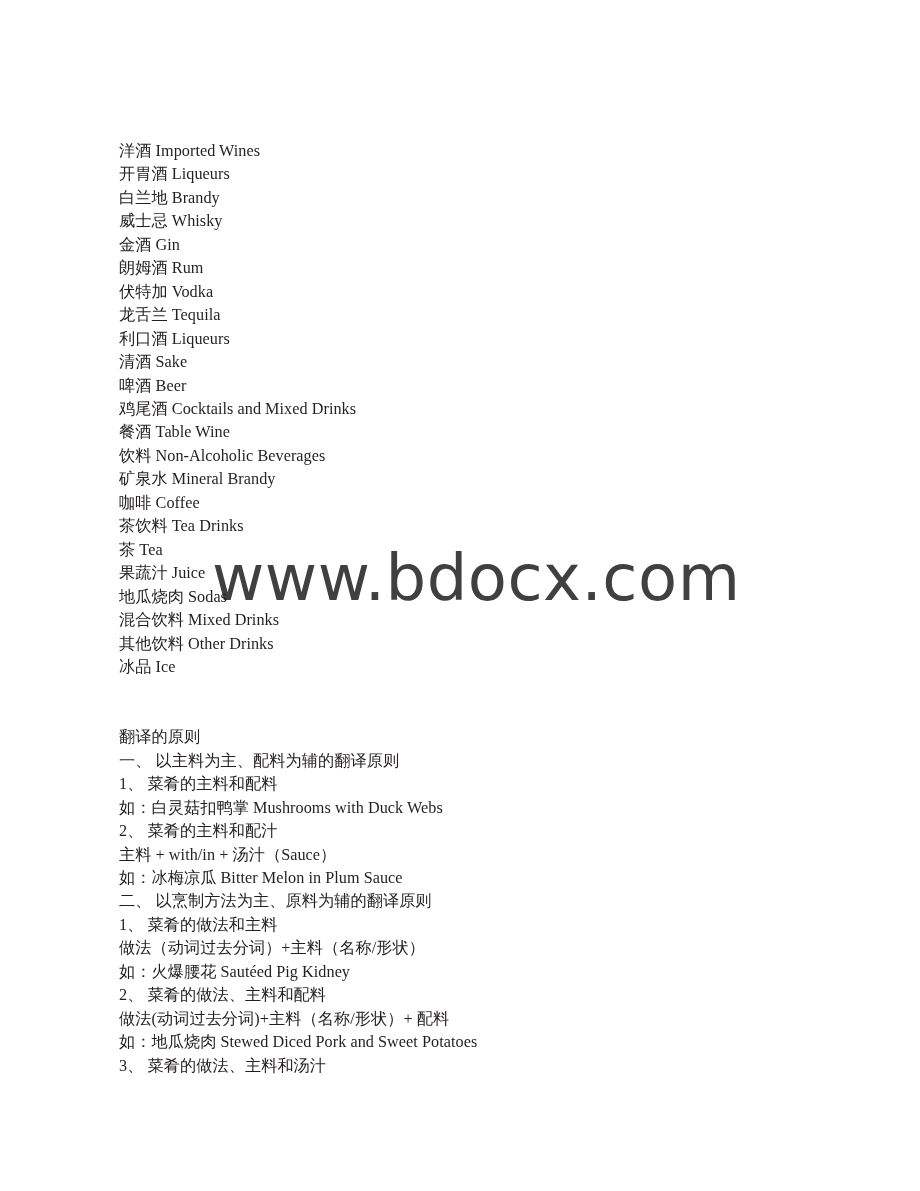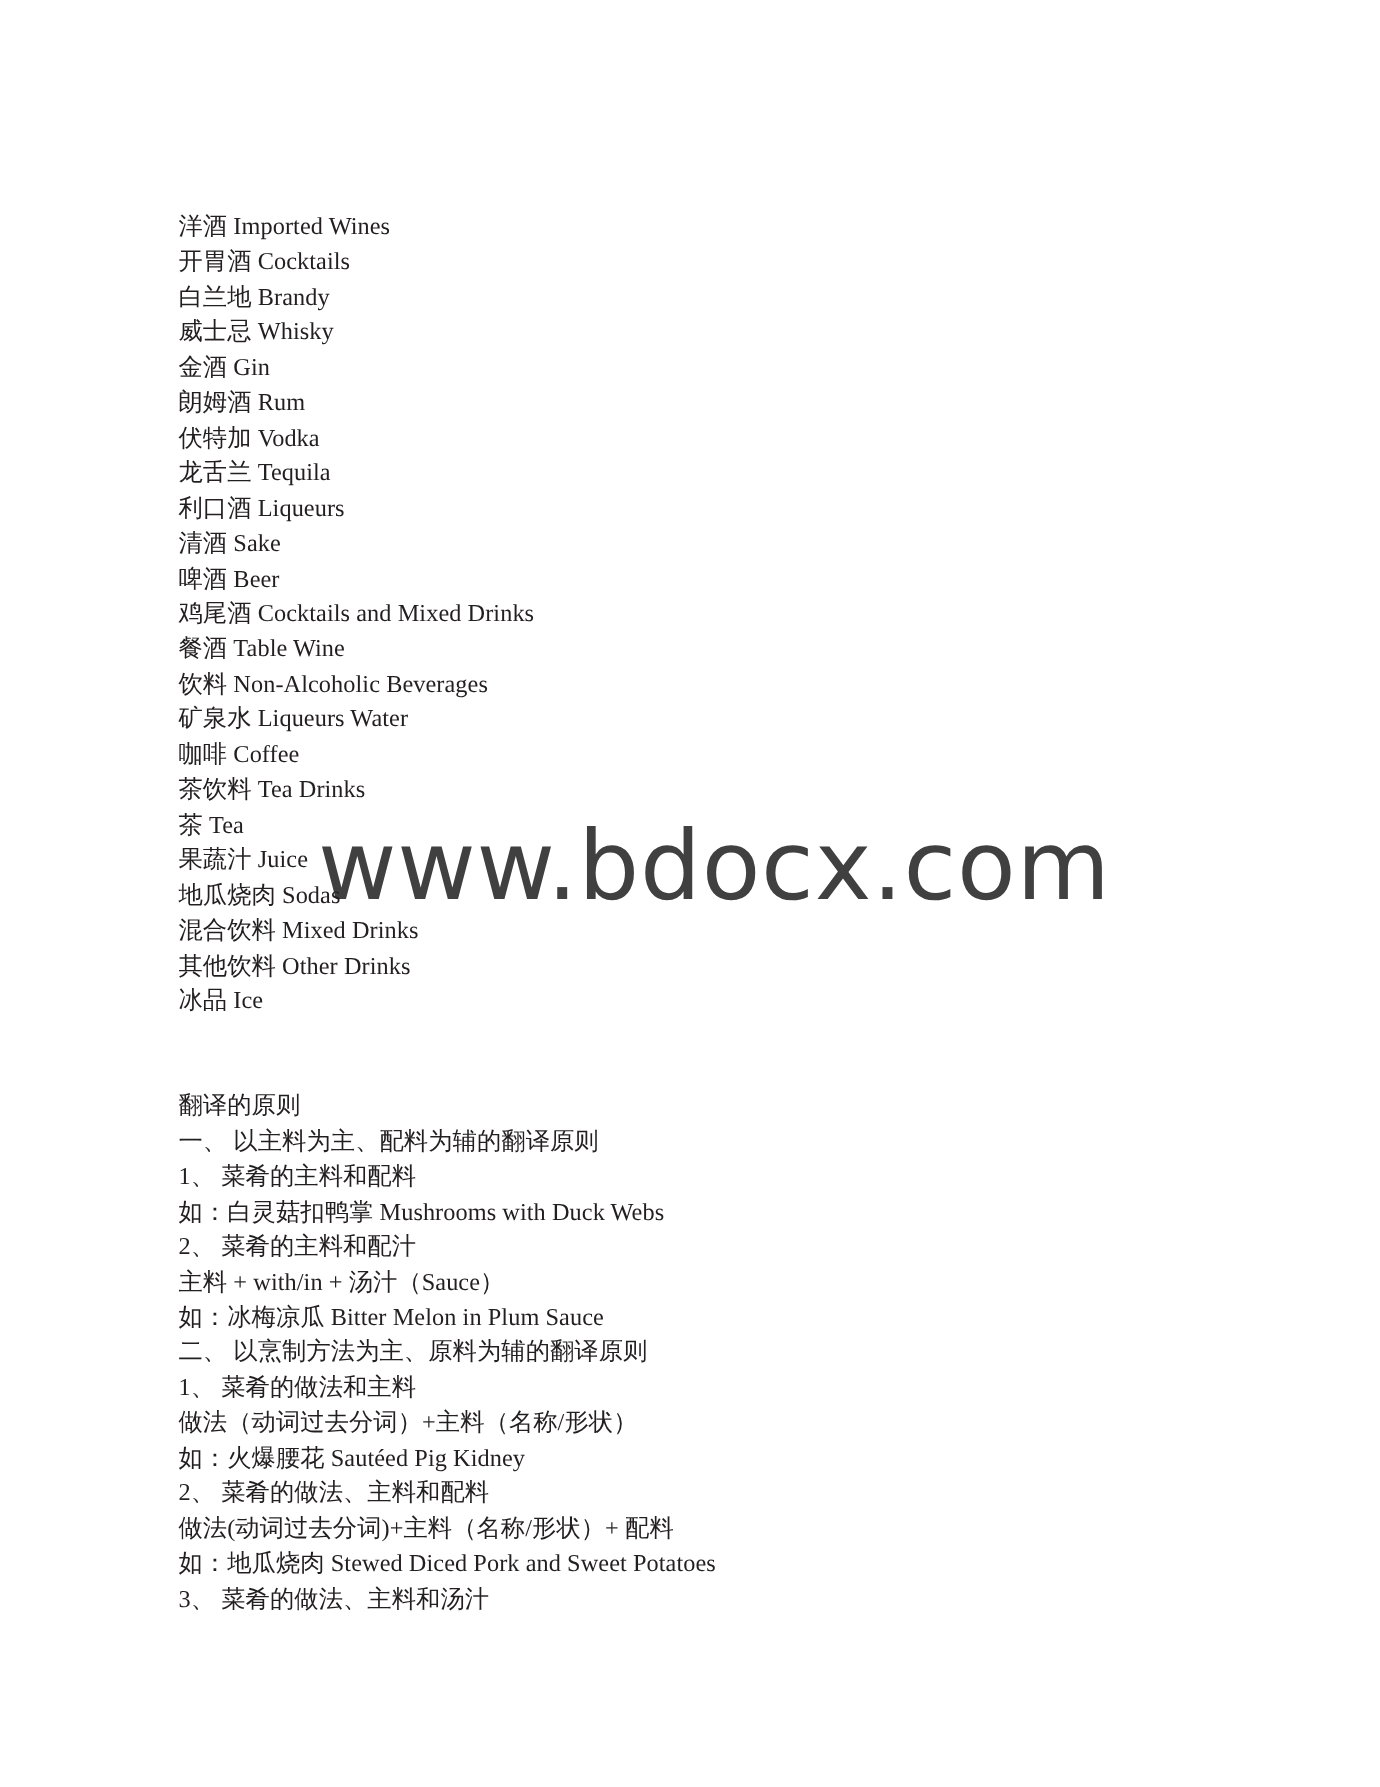--- a/index.html
+++ b/index.html
@@ -73,34 +73,34 @@
 <body>
 
 <div id="page">
 
   <div id="watermark">www.bdocx.com</div>
 
   <div id="content">
 
     <div class="section" id="section-0">
         <div class="line">洋酒 Imported Wines</div>
-        <div class="line">开胃酒 Cocktails</div>
+        <div class="line">开胃酒 Liqueurs</div>
         <div class="line">白兰地 Brandy</div>
         <div class="line">威士忌 Whisky</div>
         <div class="line">金酒 Gin</div>
         <div class="line">朗姆酒 Rum</div>
         <div class="line">伏特加 Vodka</div>
         <div class="line">龙舌兰 Tequila</div>
         <div class="line">利口酒 Liqueurs</div>
         <div class="line">清酒 Sake</div>
         <div class="line">啤酒 Beer</div>
         <div class="line">鸡尾酒 Cocktails and Mixed Drinks</div>
         <div class="line">餐酒 Table Wine</div>
         <div class="line">饮料 Non-Alcoholic Beverages</div>
-        <div class="line">矿泉水 Liqueurs Water</div>
+        <div class="line">矿泉水 Mineral Brandy</div>
         <div class="line">咖啡 Coffee</div>
         <div class="line">茶饮料 Tea Drinks</div>
         <div class="line">茶 Tea</div>
         <div class="line">果蔬汁 Juice</div>
         <div class="line">地瓜烧肉 Sodas</div>
         <div class="line">混合饮料 Mixed Drinks</div>
         <div class="line">其他饮料 Other Drinks</div>
         <div class="line">冰品 Ice</div>
       </div>
 

